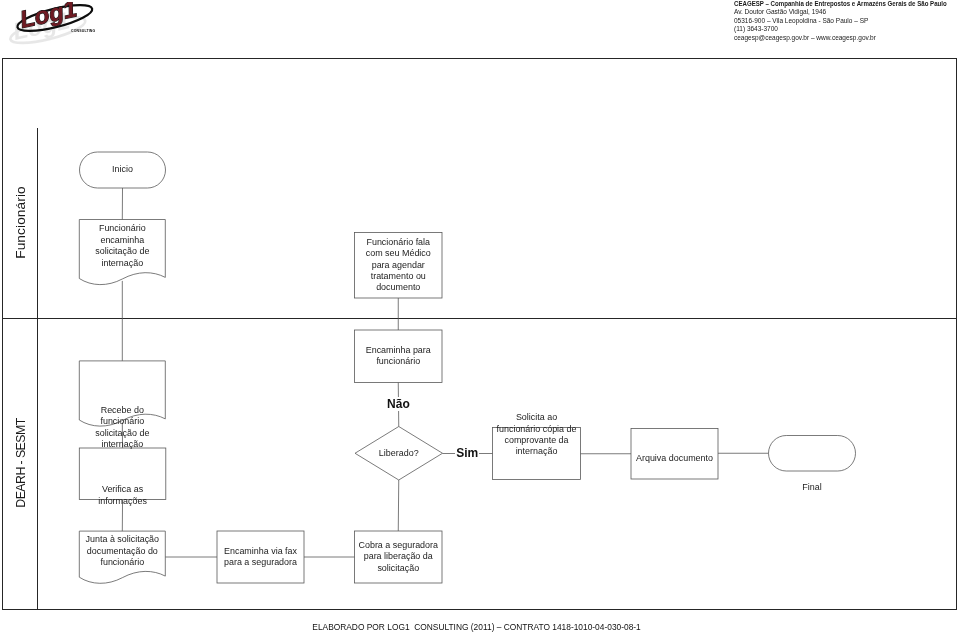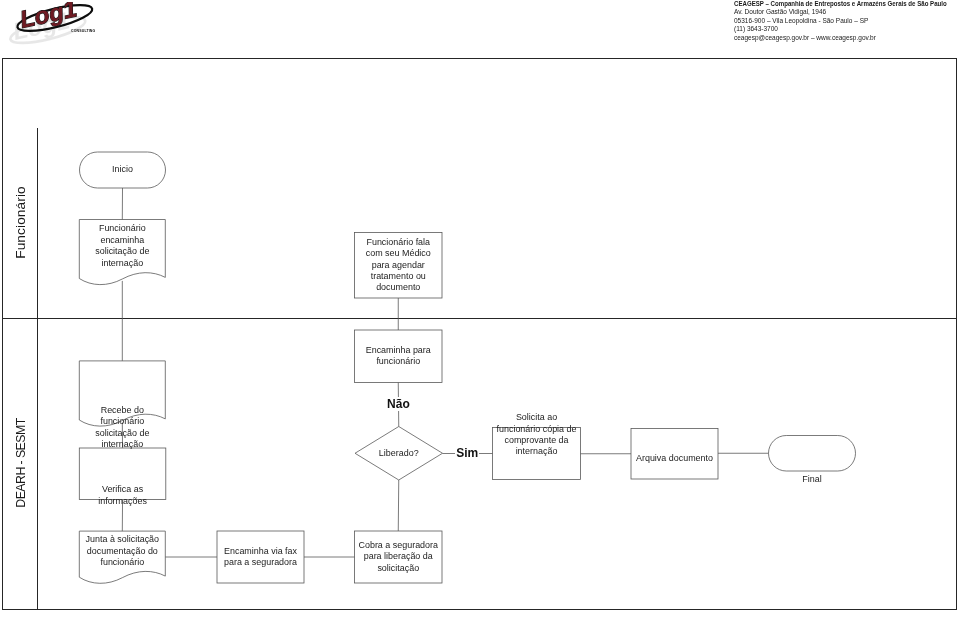--- a/index.html
+++ b/index.html
@@ -168,21 +168,21 @@
           <div style="white-space: nowrap;">comprovante da</div>
           <div style="white-space: nowrap;">internação</div>
         </div>
       </div>
       <div class="nd" style="left: 631px; top: 433px; width: 87px; height: 50.5px;">
         <div style="width: 100%; position: relative; top: 0px;">
           <div style="white-space: nowrap;">Arquiva documento</div>
         </div>
       </div>
       <div class="nd" style="left: 768.5px; top: 435.5px; width: 87px; height: 35.5px;">
-        <div style="width: 100%; position: relative; top: 4px; margin-top: 44px;">
+        <div style="width: 100%; position: relative; top: 12px; margin-top: 44px;">
           <div style="white-space: nowrap;">Final</div>
         </div>
       </div>
       <div class="nd" style="left: 79.3px; top: 531.1px; width: 86px; height: 46.1px;">
         <div style="width: 100%; position: relative; top: -2.9px;">
           <div style="white-space: nowrap;">Junta à solicitação</div>
           <div style="white-space: nowrap;">documentação do</div>
           <div style="white-space: nowrap;">funcionário</div>
         </div>
       </div>
@@ -196,13 +196,14 @@
         <div style="width: 100%; position: relative; top: 0px;">
           <div style="white-space: nowrap;">Cobra a seguradora</div>
           <div style="white-space: nowrap;">para liberação da</div>
           <div style="white-space: nowrap;">solicitação</div>
         </div>
       </div>
       <div class="elbl" style="left: 378.4px; top: 398.8px; width: 40px; line-height: 11px;"><span style="background: rgb(255, 255, 255); padding: 0px 1px;">Não</span></div>
       <div class="elbl" style="left: 447.2px; top: 447.5px; width: 40px; line-height: 11px;"><span style="background: rgb(255, 255, 255); padding: 0px 1px;">Sim</span></div>
     </div>
 
+  <div id="footer">ELABORADO POR LOG1  CONSULTING (2011) – CONTRATO 1418-1010-04-030-08-1</div>
 </div>
 
 </body></html>

